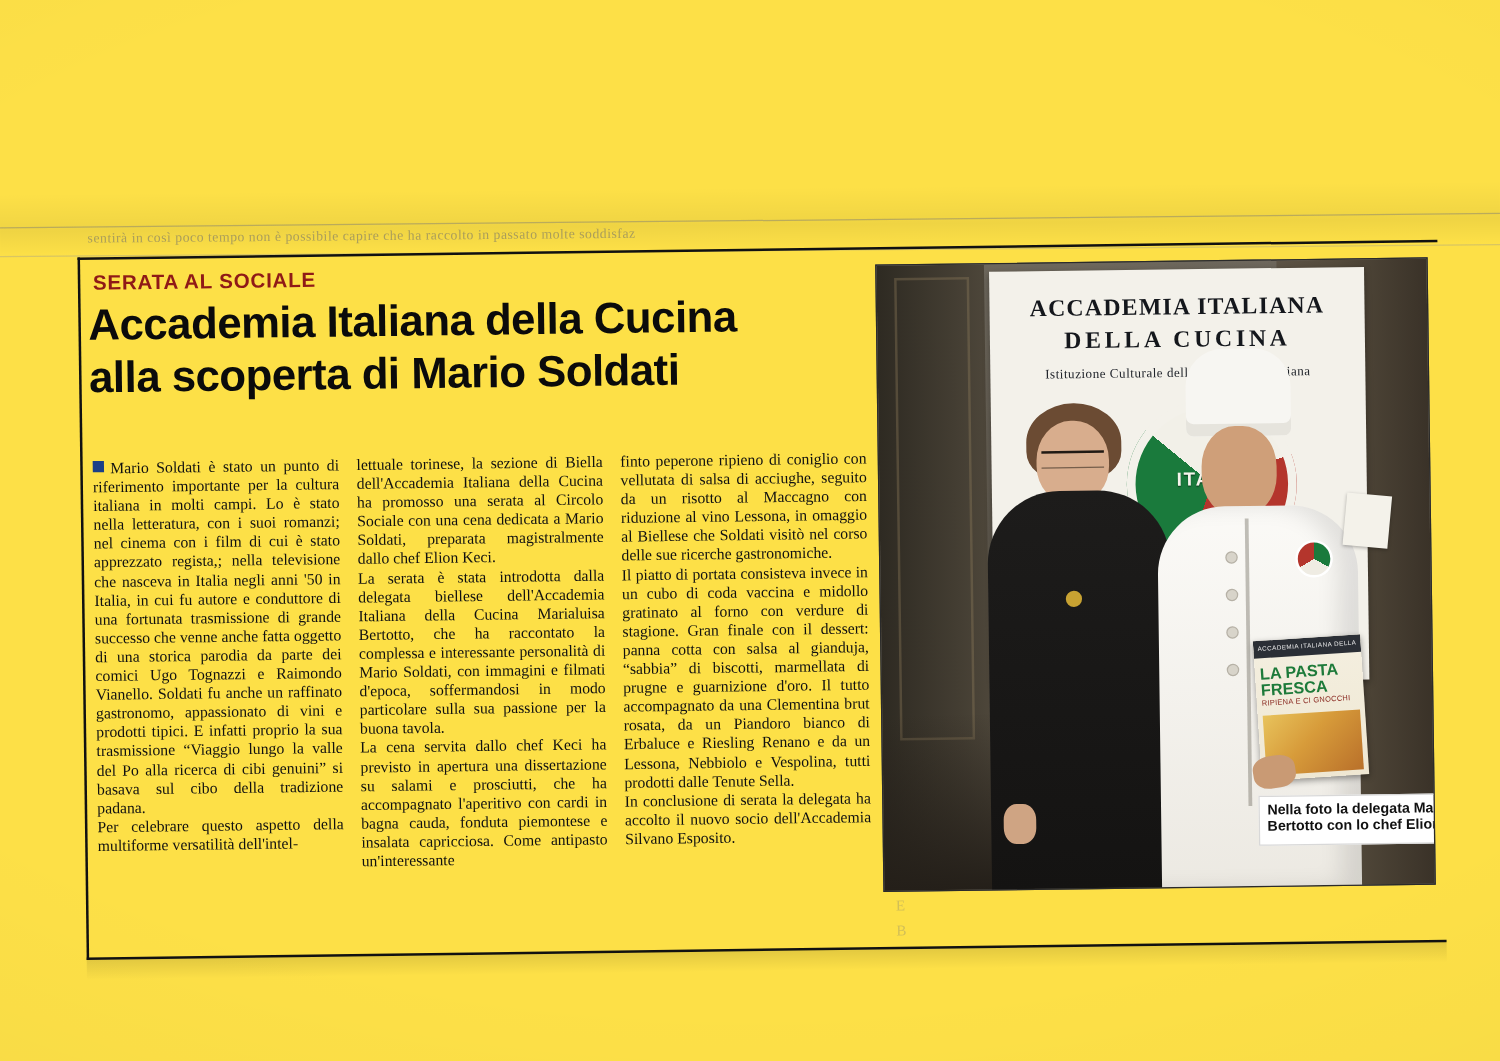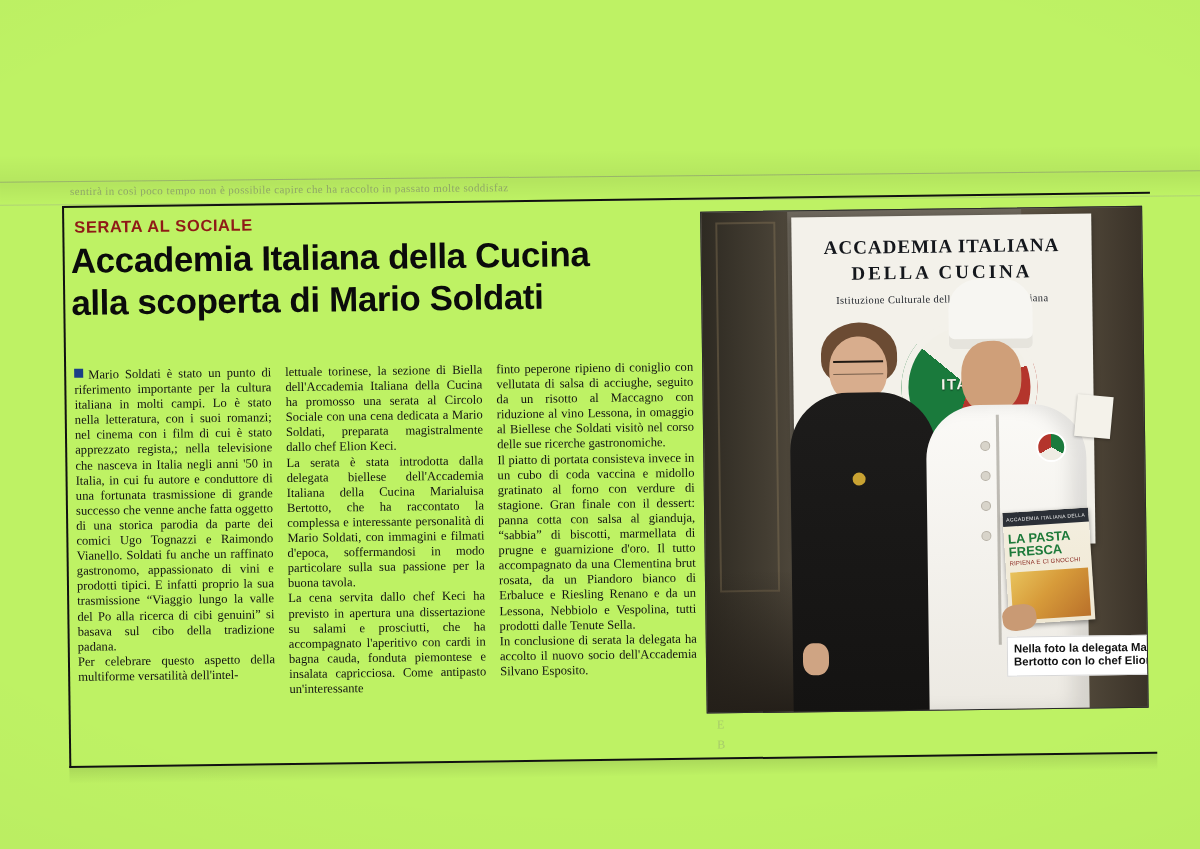--- a/index.html
+++ b/index.html
@@ -12,21 +12,21 @@
     height: 849px;
     overflow: hidden;
     font-family: "Liberation Serif", serif;
     position: relative;
   }
 
   
   #scan {
     position: absolute;
     inset: 0;
-    background: #bef264;
+    background: #fde047;
   }
   
   #scan::before {
     content: "";
     position: absolute;
     inset: 0;
     background:
       radial-gradient(120% 90% at 50% 45%, rgba(255,255,255,0) 55%, rgba(0,0,0,0.045) 100%);
     pointer-events: none;
   }

